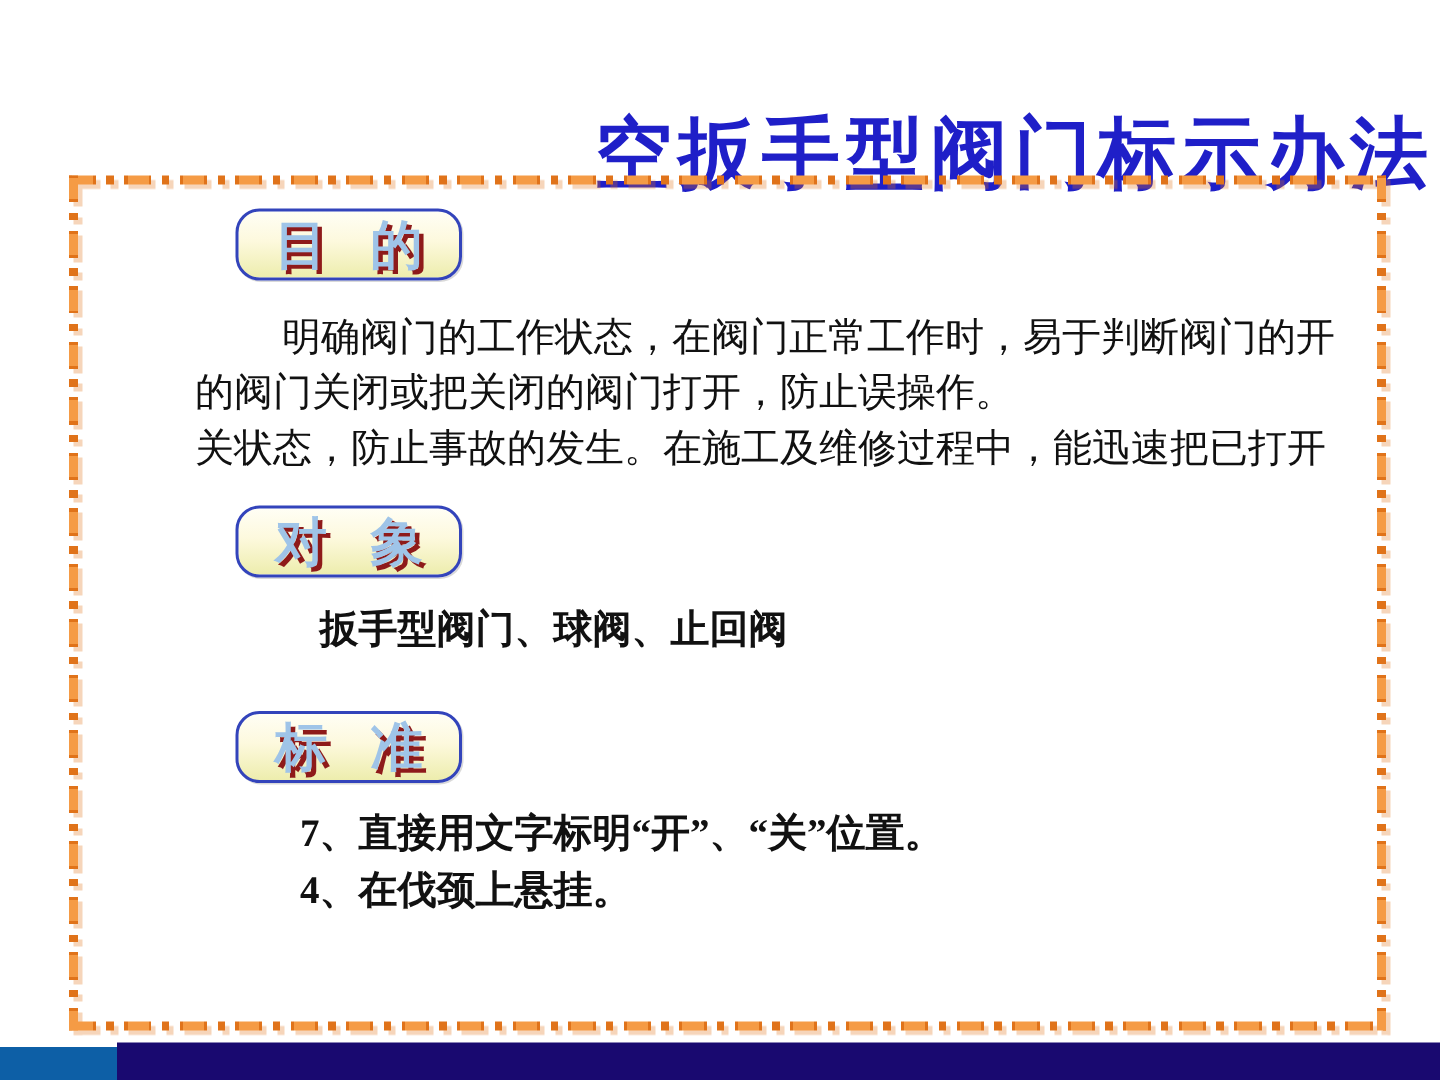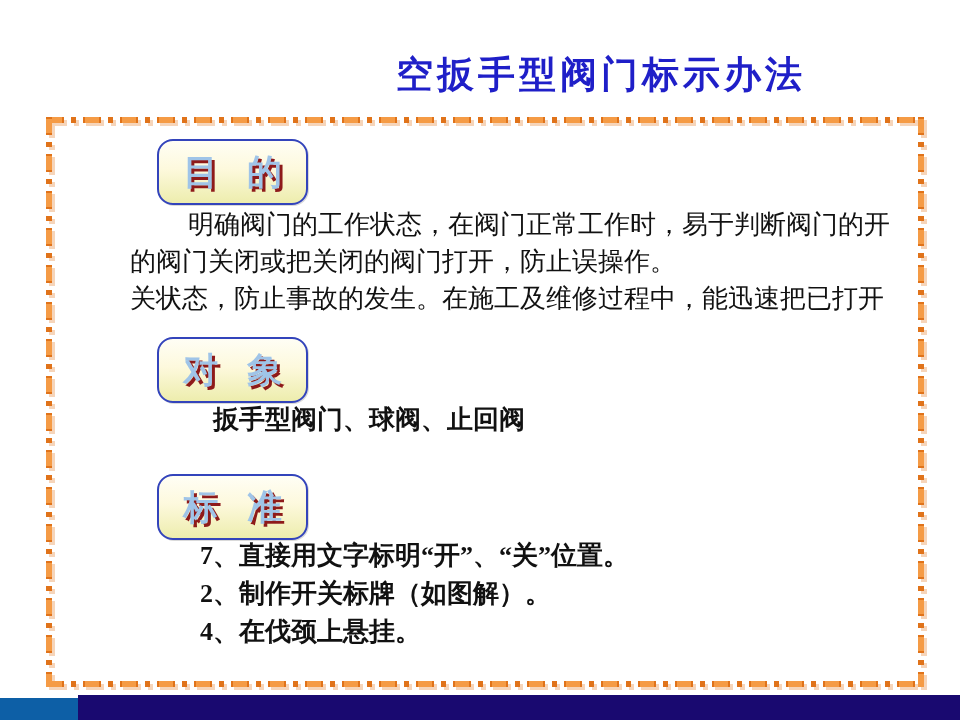--- a/index.html
+++ b/index.html
@@ -21,23 +21,23 @@
     height: 720px;
     background: #ffffff;
     overflow: hidden;
     font-family: "Liberation Serif", "DejaVu Serif", serif;
   }
 
   
   .slide-title {
     position: absolute;
     left: 396px;
-    top: 50px;
+    top: 68px;
     font-family: Liberation Sans, sans-serif;
-    font-size: 37px;
+    font-size: 52px;
     font-weight: 900;
     letter-spacing: 4px;
     color: var(--title-blue);
     white-space: nowrap;
   }
 
   
   .frame {
     position: absolute;
     left: 46px;
@@ -70,21 +70,21 @@
   .edge.top { top: 0; }
   .edge.bottom { bottom: 0; }
   .edge.left { left: 0; }
   .edge.right { right: 0; }
 
   
   .section-btn {
     position: absolute;
     left: 157px;
     width: 151px;
-    height: 66px;
+    height: 48px;
     border: 2px solid var(--btn-border);
     border-radius: 16px;
     background: linear-gradient(180deg, #fffef5 0%, #fdf9dd 45%, #ededad 100%);
     display: flex;
     align-items: center;
     justify-content: center;
     box-shadow: 1px 1px 0 rgba(0,0,0,0.15);
   }
   .section-btn .btn-label {
     font-family: "Liberation Serif", "DejaVu Serif", serif;
@@ -180,20 +180,19 @@
   </div>
 
   <div class="target-text">扳手型阀门、球阀、止回阀</div>
 
   <div class="section-btn btn-standard">
     <span class="btn-label">标 准</span>
   </div>
 
   <div class="standard-list">
     <div class="list-item">7、直接用文字标明“开”、“关”位置。</div>
-    <div class="list-item">2、制作开关标牌（如图解）。</div>
     <div class="list-item">4、在伐颈上悬挂。</div>
   </div>
 
   <div class="bottom-bar-navy"></div>
   <div class="bottom-bar-blue"></div>
 
 </div>
 
 </body></html>

